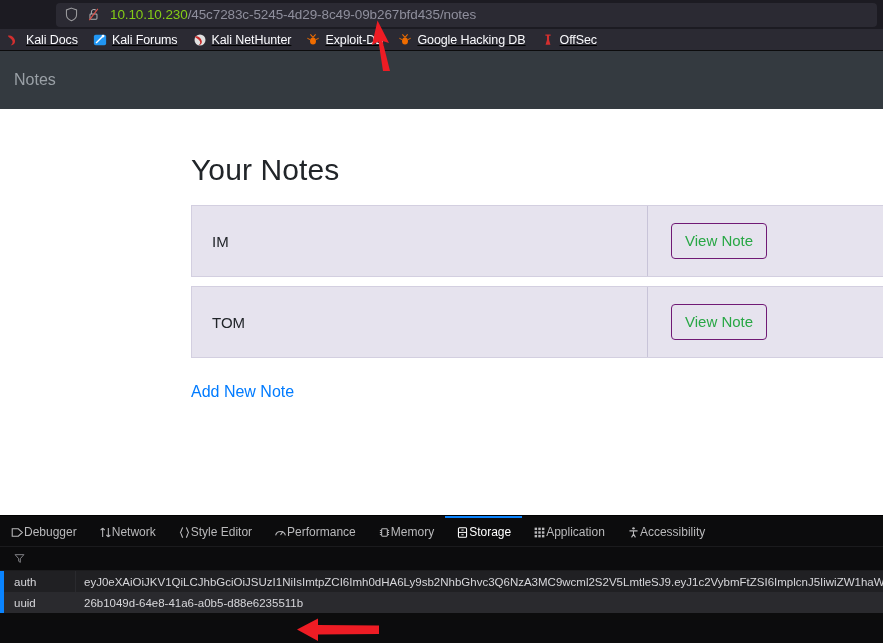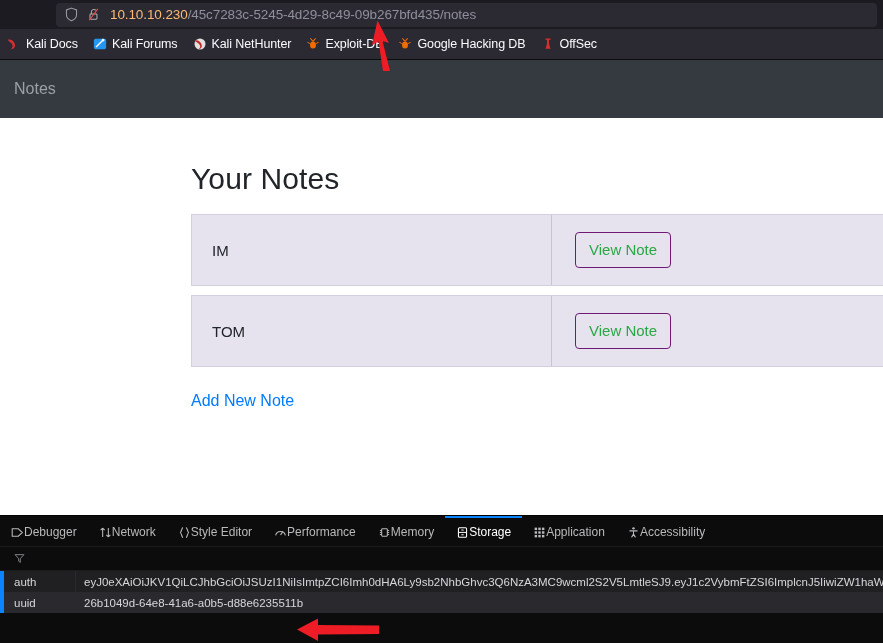--- a/index.html
+++ b/index.html
@@ -37,29 +37,30 @@
   }
   .shield-icon { width: 15px; height: 15px; flex: 0 0 auto; margin-right: 8px; opacity: .85; }
   .lock-icon { width: 14px; height: 15px; flex: 0 0 auto; margin-right: 9px; }
   .url-text {
     font-size: 13.5px;
     color: #8f8f9d;
     white-space: nowrap;
     overflow: hidden;
     letter-spacing: -0.1px;
   }
-  .url-host { color: #fdba74; }
+  .url-host { color: #84cc16; }
 
   .bookmarks-row {
-    height: 31px;
+    height: 22px;
     display: flex;
     align-items: center;
     background: #2b2a33;
     padding-left: 0px;
     border-bottom: 1px solid #0c0c0d;
+    text-decoration: underline;
   }
   .bm {
     display: flex;
     align-items: center;
     height: 22px;
     padding: 0 7px;
     margin-right: 1px;
     border-radius: 3px;
     cursor: default;
     white-space: nowrap;
@@ -95,21 +96,21 @@
 
   .note-row {
     display: flex;
     background: #e6e3ee;
     border: 1px solid #d3cfe0;
     margin-bottom: 9px;
     width: 900px;
     height: 72px;
   }
   .note-name {
-    width: 360px;
+    width: 456px;
     display: flex;
     align-items: center;
     padding-left: 20px;
     font-size: 15px;
     color: #212529;
     border-right: 1px solid #c8c4d8;
   }
   .note-action {
     display: flex;
     align-items: center;

